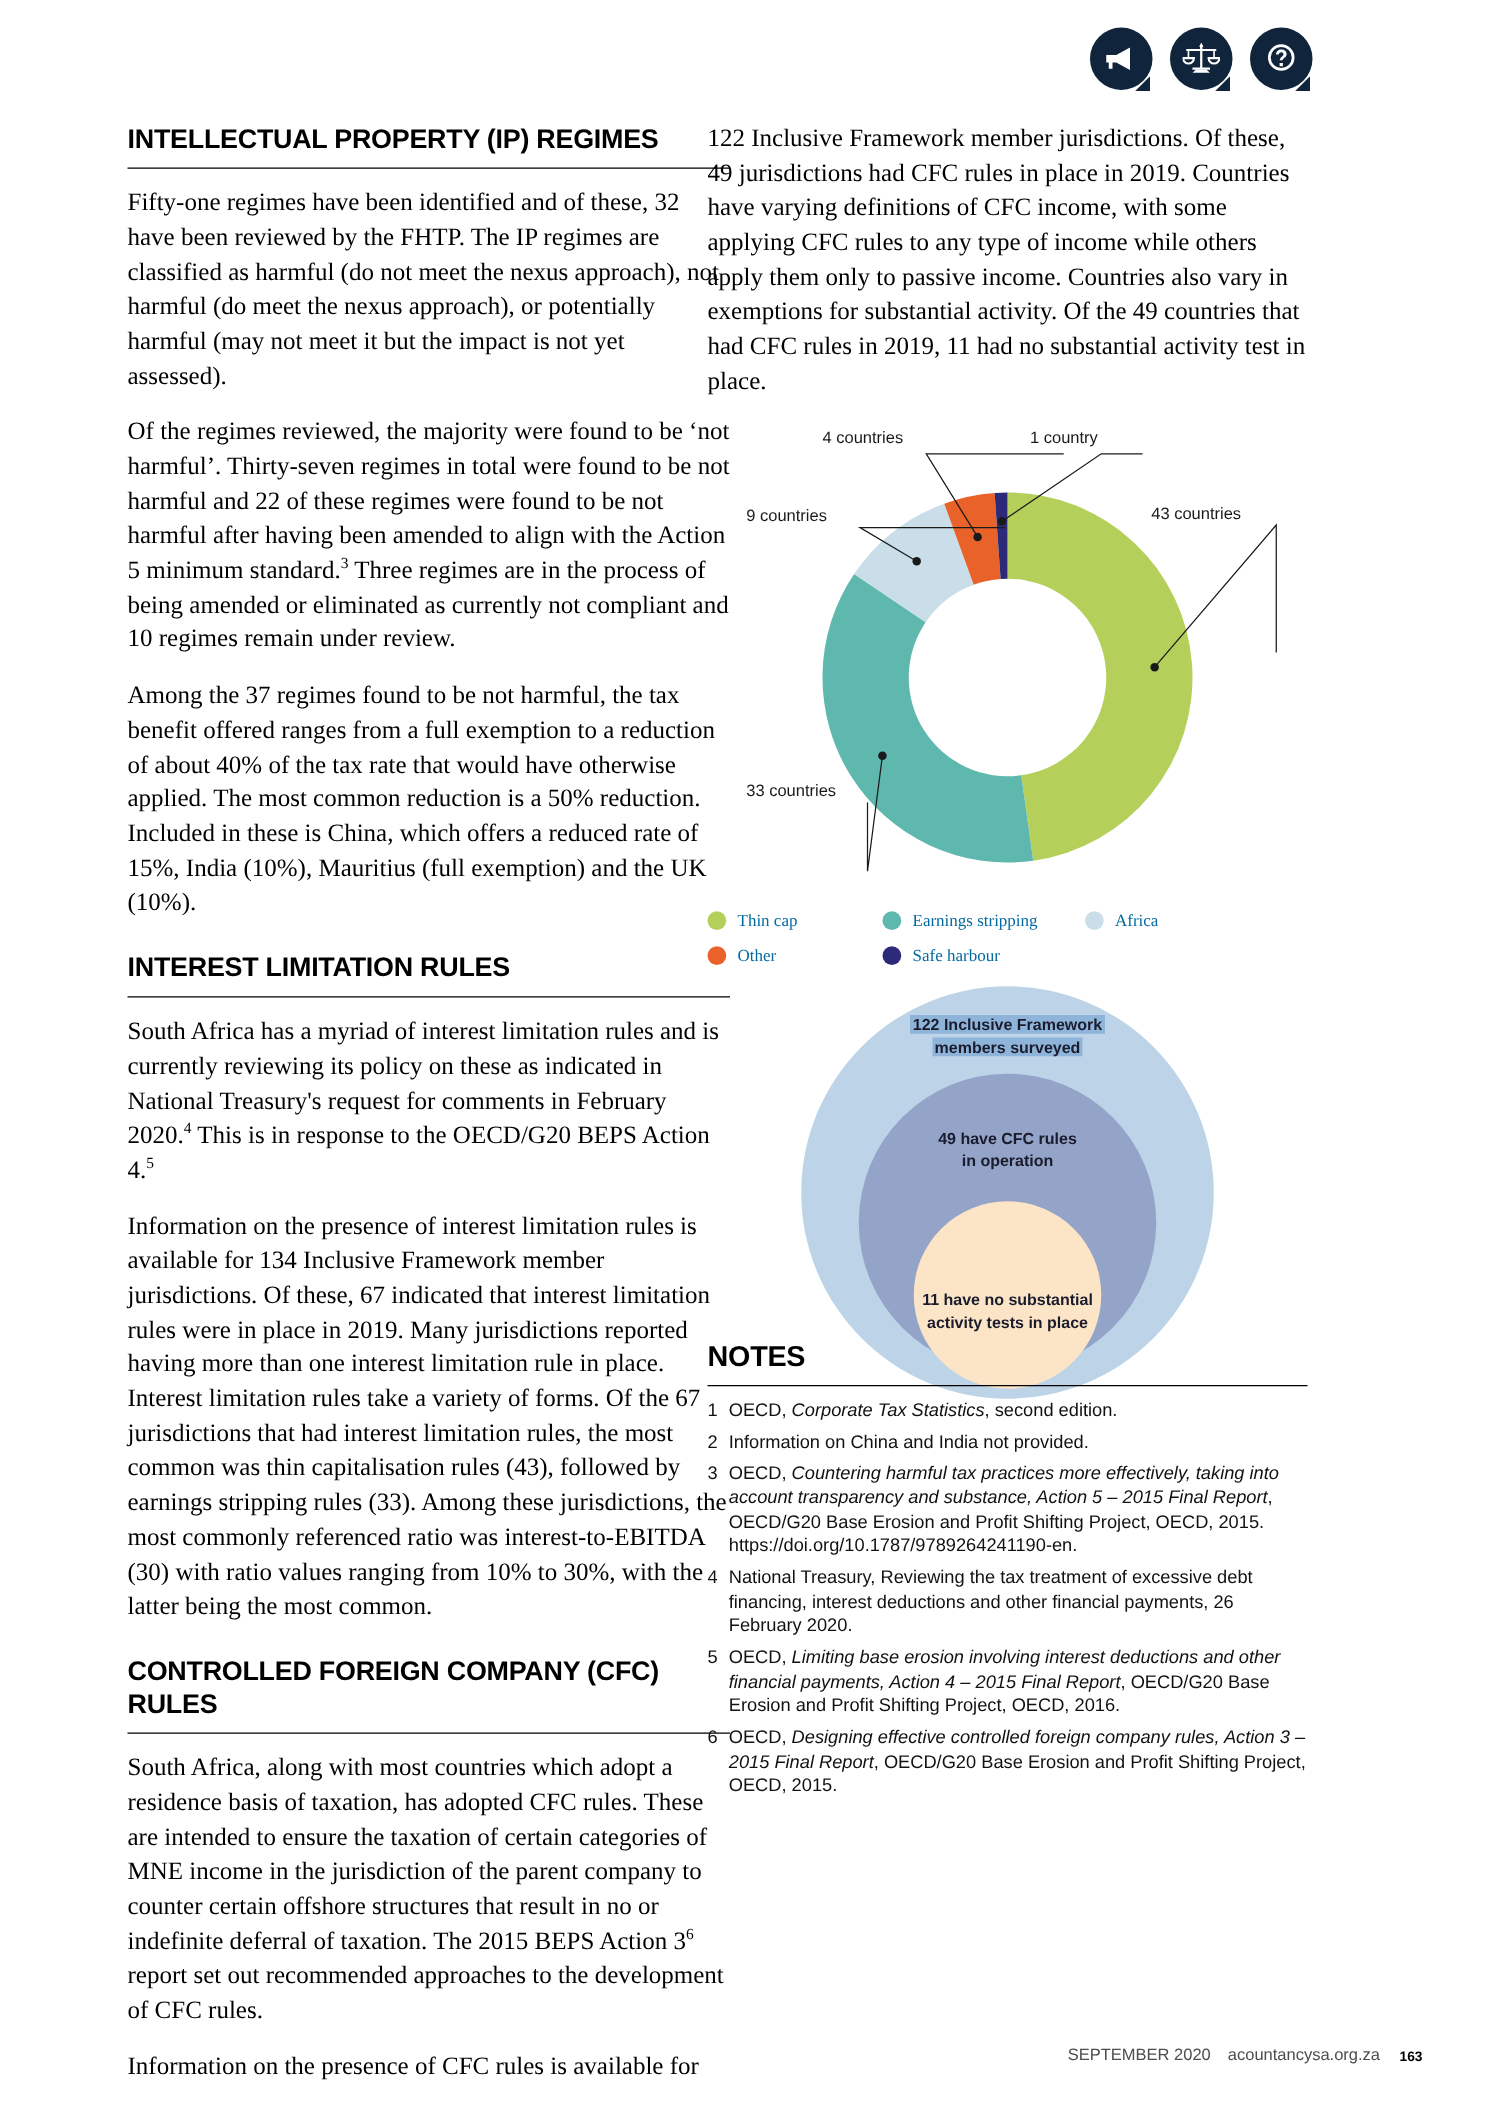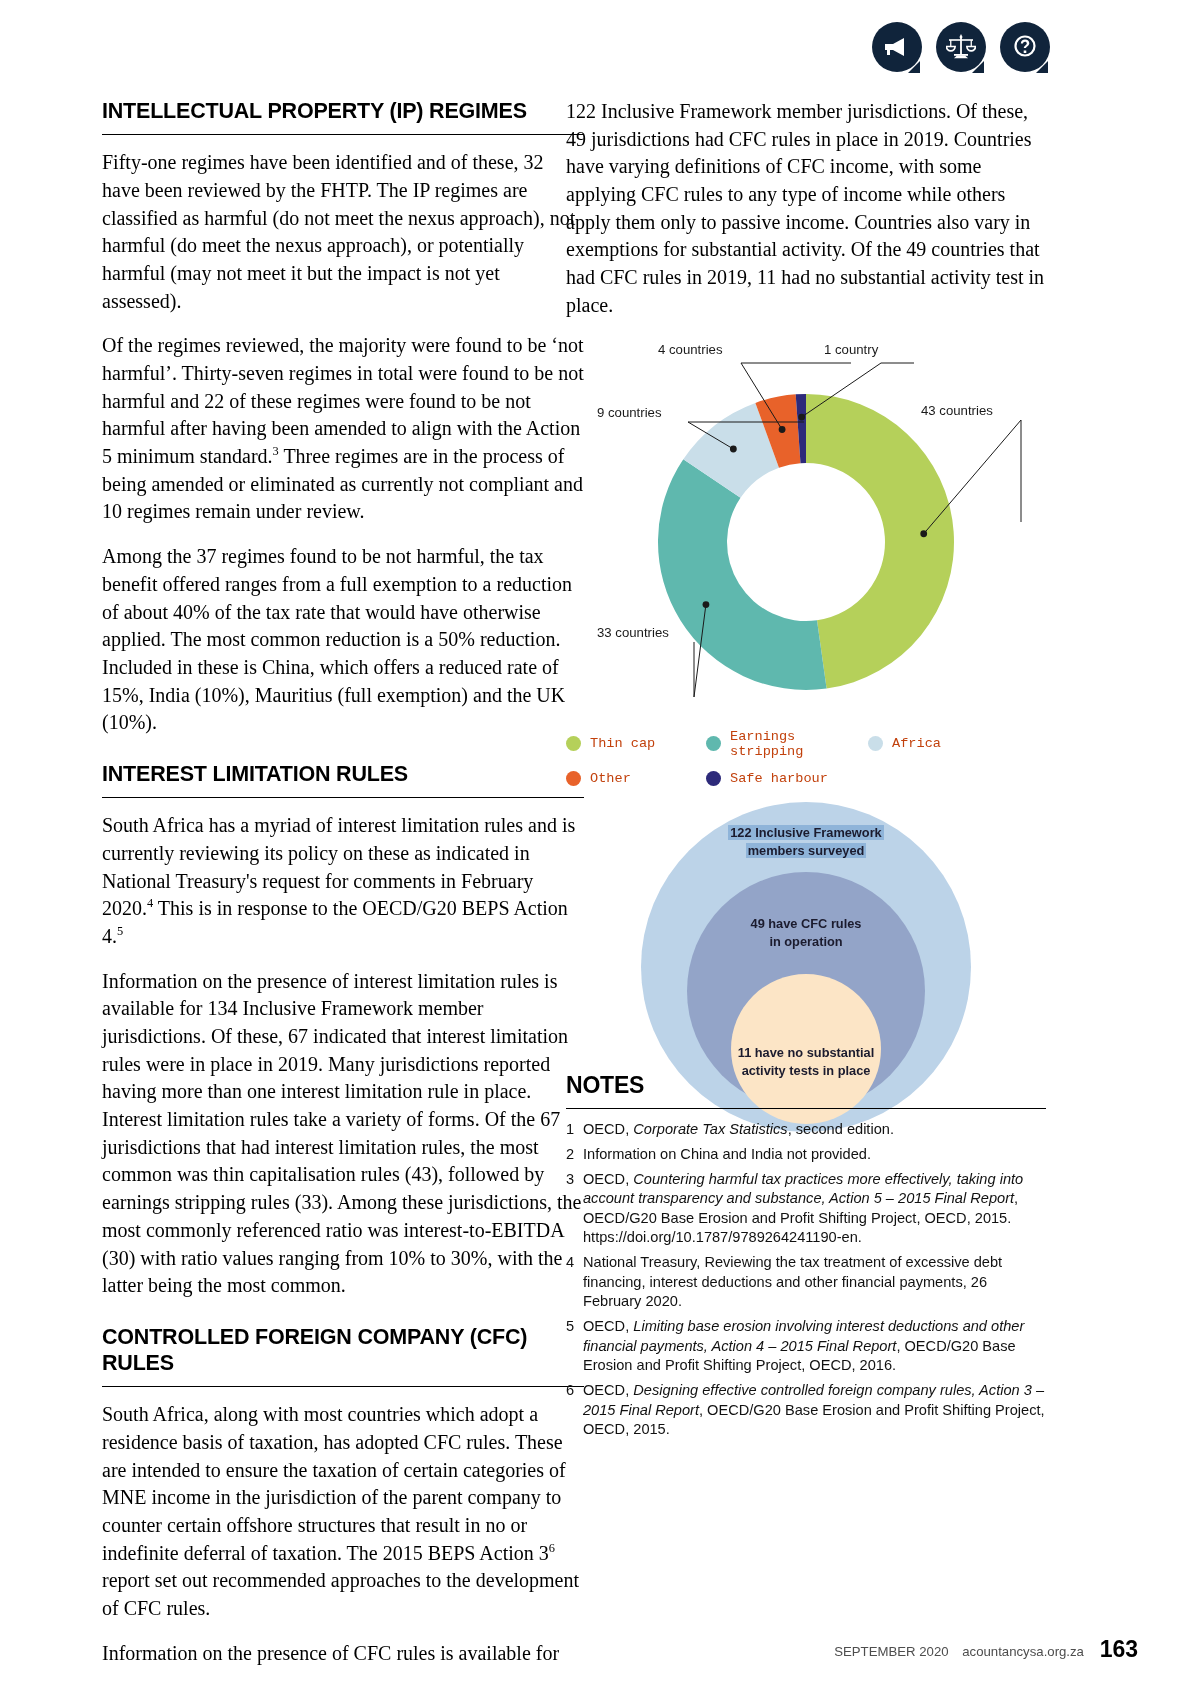--- a/index.html
+++ b/index.html
@@ -66,21 +66,21 @@
   }
   .lab-4   {left:92px; top:5px;}
   .lab-1   {left:258px;top:5px;}
   .lab-9   {left:31px; top:68px;}
   .lab-43  {left:355px;top:66px;}
   .lab-33  {left:31px; top:288px;}
 
   
   .legend{
     position:relative;width:480px;margin-top:-8px;
-    font-family:Liberation Mono, monospace;font-size:13.6px;color:#c2410c;
+    font-family:Liberation Serif, serif;font-size:13.6px;color:#0369a1;
   }
   .legend .row{display:flex;margin-bottom:12px;}
   .legend .item{display:flex;align-items:center;}
   .legend .item .sw{width:15px;height:15px;border-radius:50%;margin-right:9px;flex:none;}
   .w1{width:140px;}
   .w2{width:162px;}
 
   
   .venn{position:relative;width:480px;height:370px;margin-top:12px;}
   .venn .c{position:absolute;border-radius:50%;}
@@ -116,21 +116,21 @@
   ol.notelist i{font-style:italic;}
 
   
   .footer{
     position:absolute;left:0;right:0;top:1636px;
     text-align:right;padding-right:62px;
     font-family:"Liberation Sans", sans-serif;
     font-size:13.2px;color:#4d4d4d;
   }
   .footer .pg{
-    font-weight:bold;font-size:23px;color:#000;margin-left:12px;
+    font-weight:bold;font-size:11px;color:#000;margin-left:12px;
     vertical-align:-1px;
   }
   .footer .site{margin-left:10px;}
 </style>
 </head>
 <body>
 
 <div class="page">
 
   <div class="header-icons">

